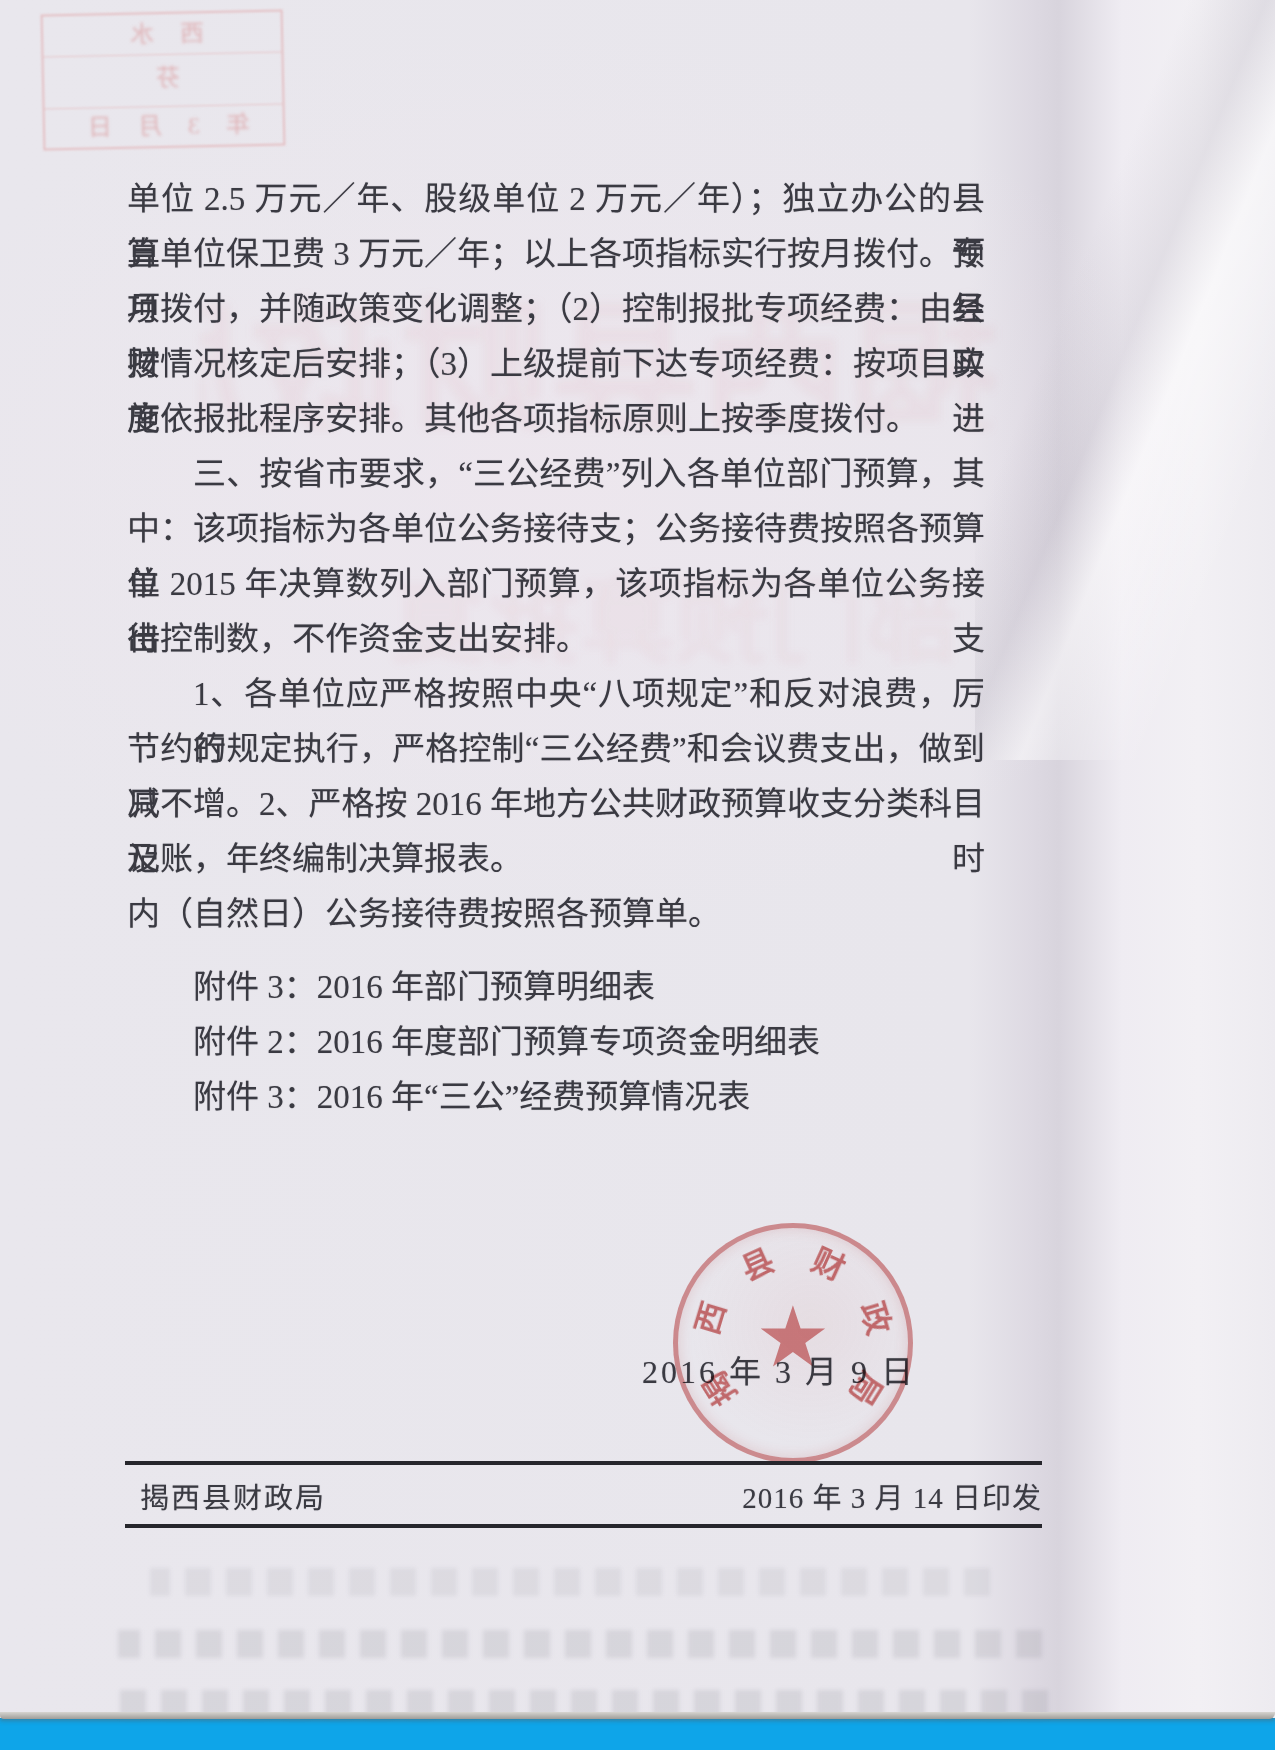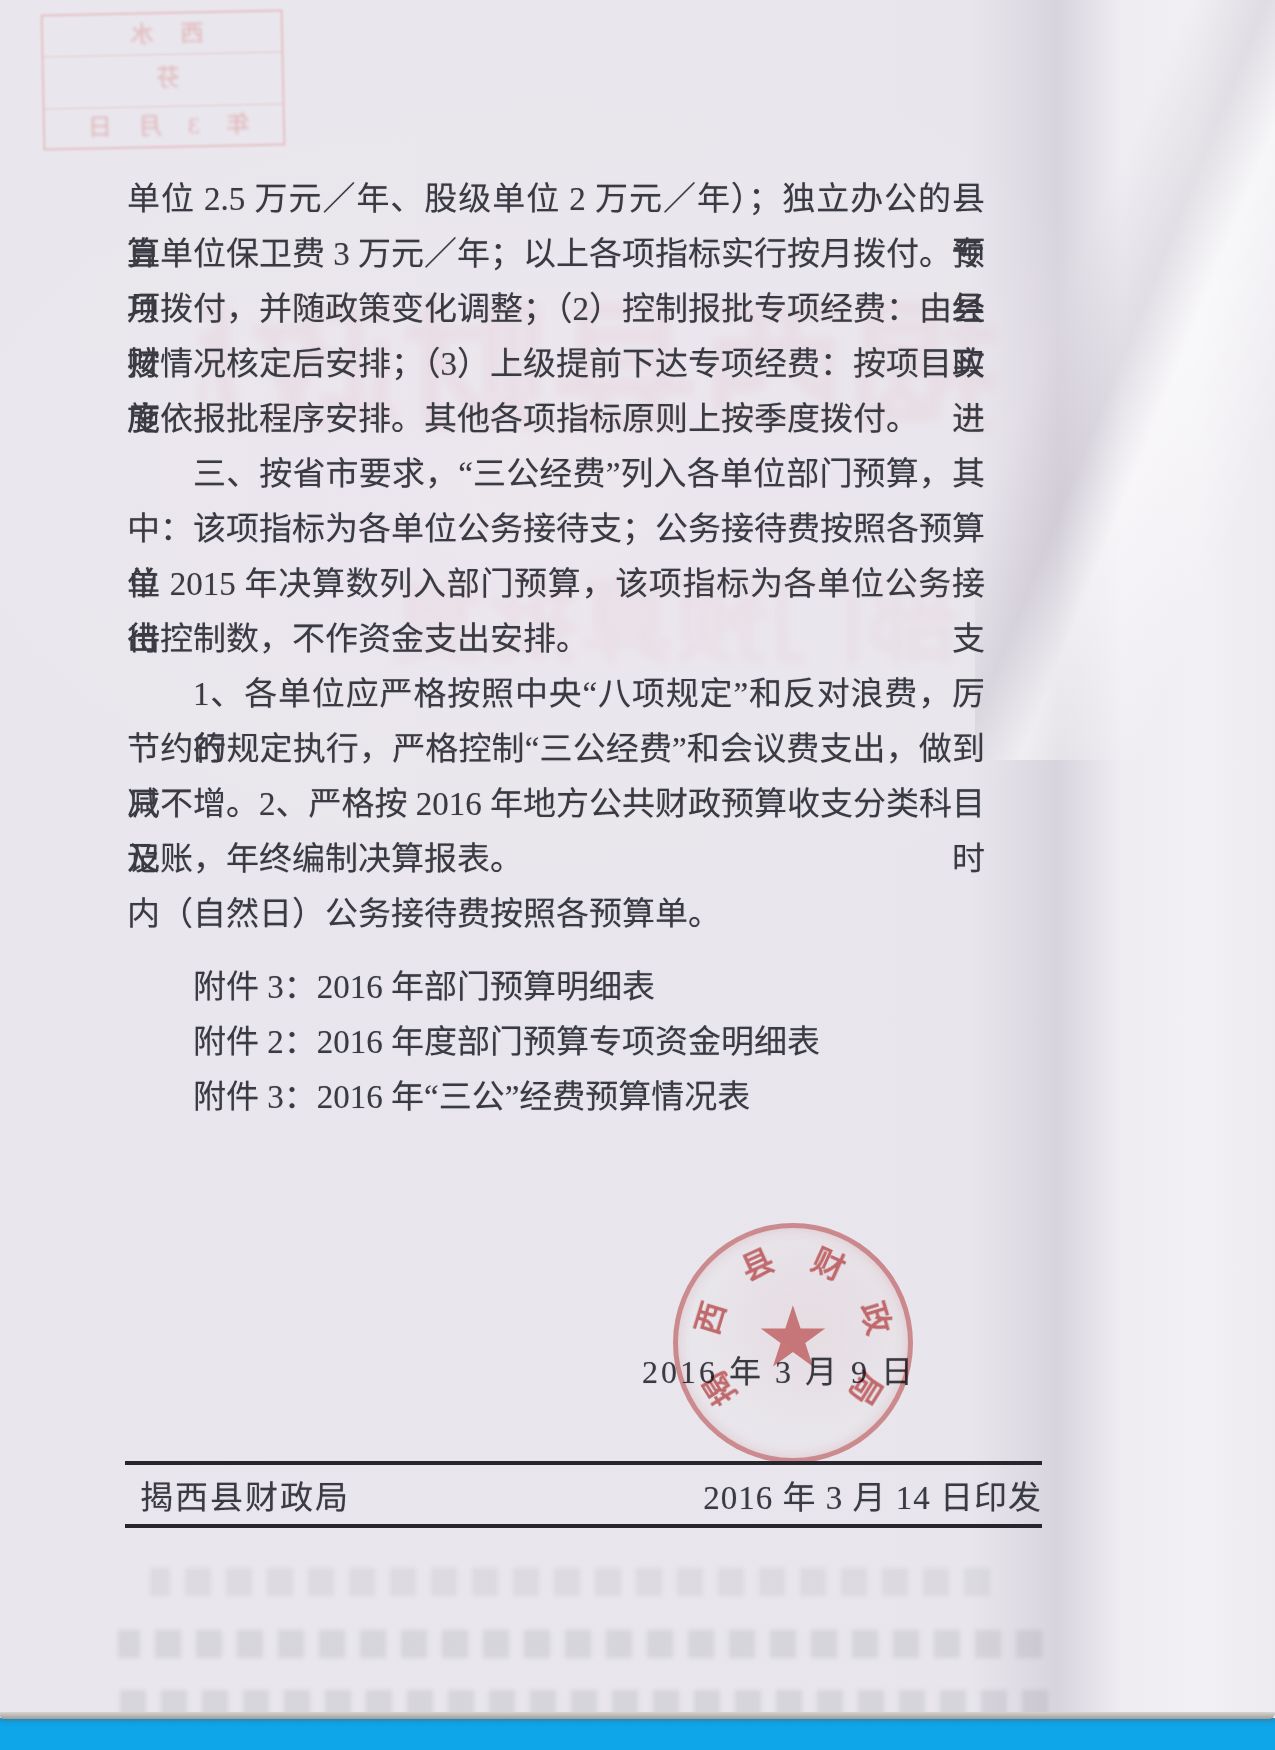--- a/index.html
+++ b/index.html
@@ -59,21 +59,21 @@
     filter:blur(.6px);}
   .seal-char{position:absolute;left:50%;top:50%;width:34px;height:34px;margin:-17px 0 0 -17px;
     font-size:32px;line-height:34px;text-align:center;color:rgba(194,62,62,.72);
     filter:blur(.5px);font-weight:bold;}
 
   
   .rule{position:absolute;left:125px;width:917px;height:4px;background:#26262c;}
   .rule-top{top:1461px;} .rule-bottom{top:1524px;}
   .footer-row{position:absolute;left:125px;top:1470px;width:917px;height:50px;
     display:flex;justify-content:space-between;align-items:center;
-    font-size:33px;color:#3a3a42;text-shadow:0 0 1px rgba(58,58,66,.35);}
+    font-size:29px;color:#3a3a42;text-shadow:0 0 1px rgba(58,58,66,.35);}
   .footer-issuer{padding-left:15px;letter-spacing:2px;}
   .footer-print{letter-spacing:1px;}
 
   
   .bleed-line{position:absolute;height:28px;transform:scaleX(-1);filter:blur(2.2px);
     background:repeating-linear-gradient(90deg,rgba(125,125,134,.16) 0 26px,rgba(125,125,134,0) 26px 41px);}
   .bl1{left:150px;top:1568px;width:840px;opacity:.7;}
   .bl2{left:118px;top:1630px;width:924px;}
   .bl3{left:118px;top:1690px;width:930px;}
 </style>

